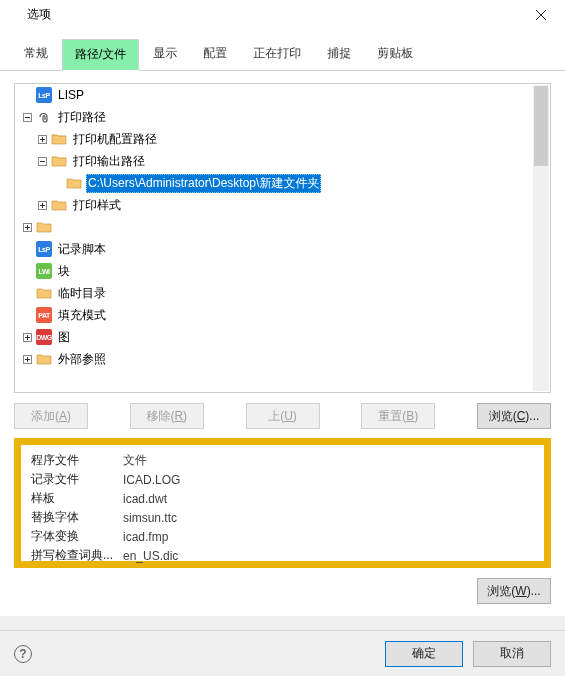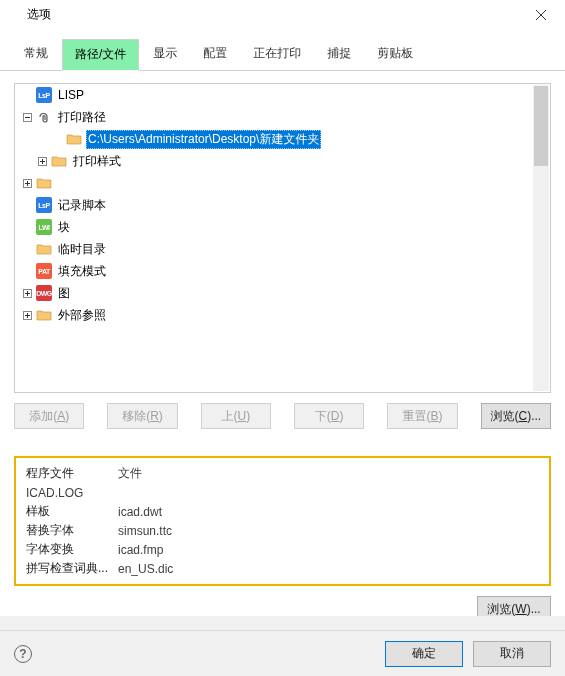--- a/index.html
+++ b/index.html
@@ -20,21 +20,21 @@
 .expander svg { width: 9px; height: 9px; }
 .spacer { display: inline-block; width: 15px; flex-shrink: 0; }
 .icon { width: 16px; height: 16px; display: inline-flex; align-items: center; justify-content: center; margin-right: 4px; flex-shrink: 0; }
 .folder-icon svg, .file-icon svg, .badge-icon { width: 16px; height: 16px; }
 .badge-icon { border-radius: 2px; color: #fff; font-size: 7px; font-weight: bold; display: inline-flex; align-items: center; justify-content: center; letter-spacing: -0.5px; }
 .tree-label { cursor: pointer; padding: 1px 2px; }
 .tree-label.selected { background: #0078d7; color: #fff; border: 1px dotted rgba(255,255,255,0.6); padding: 0 1px; }
 .btn-row { display: flex; gap: 23px; margin-top: 10px; justify-content: space-between; }
 .btn { height: 26px; width: 74px; border: 1px solid #adadad; background: #e1e1e1; cursor: pointer; display: inline-flex; align-items: center; justify-content: center; color: #222; }
 .btn:disabled, .btn.disabled { color: #a0a0a0; background: #f0f0f0; border-color: #d0d0d0; cursor: default; }
-.prop-box { border: 2px solid #eab308; margin-top: 27px; height: 130px; background: #fff; padding: 6px 10px; }
+.prop-box { border: 7px solid #eab308; margin-top: 9px; height: 130px; background: #fff; padding: 6px 10px; }
 .prop-row { display: flex; height: 19px; align-items: center; }
 .prop-key { width: 92px; color: #222; }
 .prop-val { color: #404040; }
 .browse2-row { display: flex; justify-content: flex-end; margin-top: 10px; }
 .footer { position: absolute; bottom: 0; left: 0; right: 0; height: 46px; border-top: 1px solid #d9d9d9; background: #f0f0f0; display: flex; align-items: center; padding: 0 14px; }
 .help-icon { width: 18px; height: 18px; border-radius: 50%; border: 1.5px solid #666; display: flex; align-items: center; justify-content: center; color: #666; font-weight: bold; font-size: 11px; cursor: pointer; }
 .footer-spacer { flex: 1; }
 .page-bg { background: #f0f0f0; position: absolute; bottom: 0; left: 0; right: 0; top: 616px; }
 .underline { text-decoration: underline; }
 </style>
@@ -84,21 +84,54 @@
           </svg>
         </span>
       <span class="icon">
           <svg viewBox="0 0 16 16">
             <path d="M4 8c0-2 1.5-3.5 3.5-3.5S11 6 11 8v3c0 1-0.8 2-2 2s-2-1-2-2V7.5c0-0.5 0.4-1 1-1s1 0.5 1 1V11" fill="none" stroke="#555" stroke-width="1.2"></path>
           </svg>
         </span>
       <span class="tree-label">打印路径</span>
     </div>
 
-
+    <div class="tree-row">
+      <span class="spacer"></span>
+      <span class="expander">
+          <svg viewBox="0 0 9 9">
+            <rect x="0.5" y="0.5" width="8" height="8" fill="none" stroke="#888"></rect>
+            <line x1="2" y1="4.5" x2="7" y2="4.5" stroke="#333"></line>
+            <line x1="4.5" y1="2" x2="4.5" y2="7" stroke="#333"></line>
+          </svg>
+        </span>
+      <span class="icon folder-icon">
+          <svg viewBox="0 0 16 16">
+            <path d="M1 4h5l1 1h8v8H1z" fill="#f7c873" stroke="#c98a2b" stroke-width="0.6"></path>
+            <path d="M1 4h5l1 1h8" fill="none" stroke="#e6a43a" stroke-width="0.6"></path>
+          </svg>
+        </span>
+      <span class="tree-label">打印机配置路径</span>
+    </div>
+
+    <div class="tree-row">
+      <span class="spacer"></span>
+      <span class="expander">
+          <svg viewBox="0 0 9 9">
+            <rect x="0.5" y="0.5" width="8" height="8" fill="none" stroke="#888"></rect>
+            <line x1="2" y1="4.5" x2="7" y2="4.5" stroke="#333"></line>
+          </svg>
+        </span>
+      <span class="icon folder-icon">
+          <svg viewBox="0 0 16 16">
+            <path d="M1 4h5l1 1h8v8H1z" fill="#f7c873" stroke="#c98a2b" stroke-width="0.6"></path>
+            <path d="M1 4h5l1 1h8" fill="none" stroke="#e6a43a" stroke-width="0.6"></path>
+          </svg>
+        </span>
+      <span class="tree-label">打印输出路径</span>
+    </div>
 
     <div class="tree-row">
       <span class="spacer"></span>
         <span class="spacer"></span>
         <span class="spacer"></span>
       <span class="icon folder-icon">
           <svg viewBox="0 0 16 16">
             <path d="M1 4h5l1 1h8v8H1z" fill="#f7c873" stroke="#c98a2b" stroke-width="0.6"></path>
           </svg>
         </span>
@@ -206,36 +239,34 @@
     <button class="btn disabled" disabled="">
         <span>添加(<span class="underline">A</span>)</span>
       </button>
     <button class="btn disabled" disabled="">
         <span>移除(<span class="underline">R</span>)</span>
       </button>
     <button class="btn disabled" disabled="">
         <span>上(<span class="underline">U</span>)</span>
       </button>
     <button class="btn disabled" disabled="">
-        <span>下(<span class="underline">D</span>)</span>
-      </button>
-    <button class="btn disabled" disabled="">
         <span>重置(<span class="underline">B</span>)</span>
       </button>
     <button class="btn">
         <span>浏览(<span class="underline">C</span>)...</span>
       </button>
   </div>
 
   <div class="prop-box">
     <div class="prop-row">
         <span class="prop-key">程序文件</span>
         <span class="prop-val">文件</span>
       </div>
     <div class="prop-row">
+        <span class="prop-key">记录文件</span>
         <span class="prop-val">ICAD.LOG</span>
       </div>
     <div class="prop-row">
         <span class="prop-key">样板</span>
         <span class="prop-val">icad.dwt</span>
       </div>
     <div class="prop-row">
         <span class="prop-key">替换字体</span>
         <span class="prop-val">simsun.ttc</span>
       </div>

